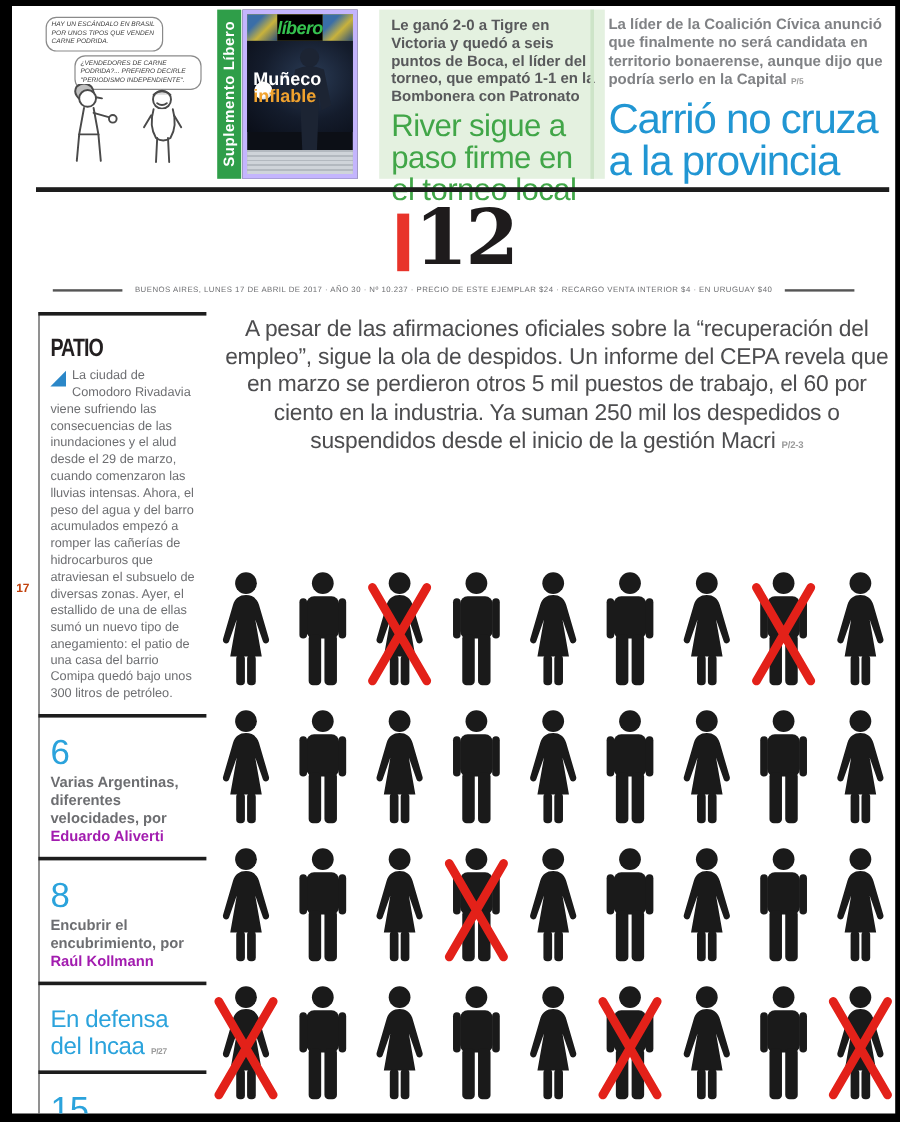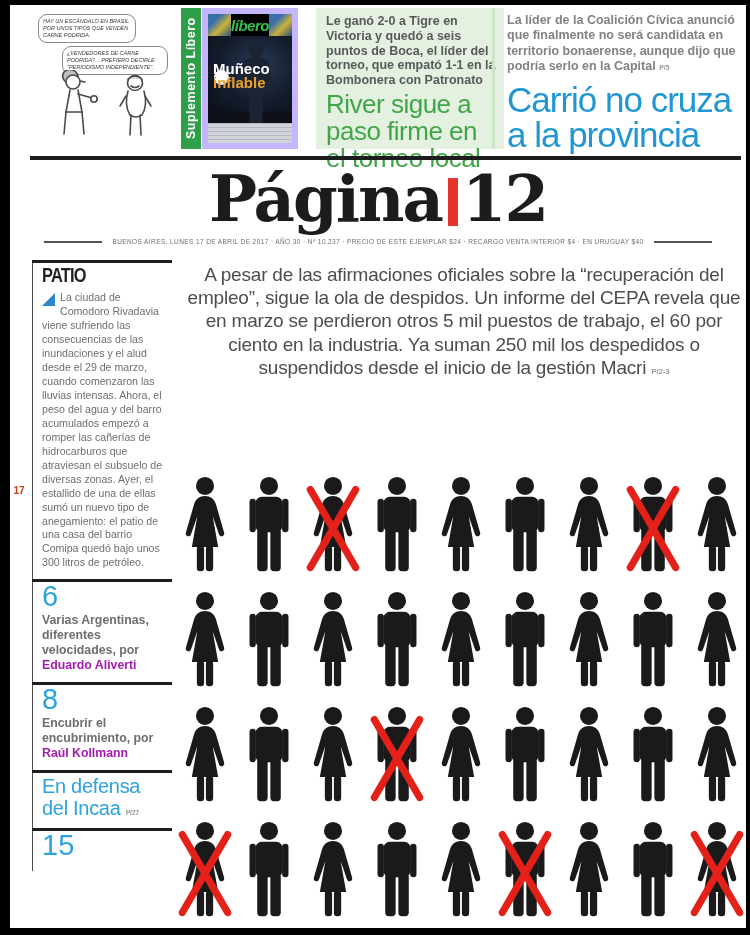--- a/index.html
+++ b/index.html
@@ -16,21 +16,21 @@
   .bubble1 { left:8px; top:6px; width:98px; }
   .bubble2 { left:32px; top:38px; width:106px; }
   .comic-figs { position:absolute; left:0; top:62px; width:150px; height:72px; }
 
   .supp-banner { left:171px; top:3px; width:20px; height:141px; background:#2f9e49; }
   .supp-banner span { position:absolute; left:0; top:0; width:20px; height:141px;
             writing-mode:vertical-rl; transform:rotate(180deg);
             color:#fff; font-weight:bold; font-size:12.5px; letter-spacing:.5px;
             display:flex; align-items:center; justify-content:center; }
 
-  .mini-cover { left:192px; top:3px; width:96px; height:141px; background:#0c0f16; border:6px solid #c4b5fd; }
+  .mini-cover { left:192px; top:3px; width:96px; height:141px; background:#0c0f16; border:4px solid #c4b5fd; }
   .cover-strip { position:absolute; left:0; top:0; width:100%; height:22px; background:#e5d84a; display:flex; }
   .cover-thumb { width:26px; height:22px; background:linear-gradient(135deg,#3a6ea8 30%,#c8b23c 60%,#2c4f7c); }
   .cover-title-box { flex:1; background:#000; display:flex; align-items:center; justify-content:center; }
   .cover-title { color:#35c24f; font-weight:bold; font-style:italic; font-size:15px; letter-spacing:-.5px; }
   .cover-photo { position:absolute; left:0; top:22px; width:100%; height:76px;
        background:radial-gradient(ellipse at 60% 40%, #2a3b55 0%, #141c2c 55%, #0a0e18 100%); }
   .cover-man { position:absolute; right:6px; top:4px; width:60px; height:92px; }
   .ball { position:absolute; left:6px; top:34px; width:15px; height:15px; border-radius:50%;
           background:radial-gradient(circle at 35% 30%, #fff 55%, #9fb0c0); box-shadow:0 0 2px #000; }
   .cover-head { position:absolute; left:5px; bottom:22px; line-height:.95; }
@@ -57,21 +57,21 @@
               font-size:64px; color:#1e1b1c; letter-spacing:-2px; }
   .red-bar { display:inline-block; width:10px; height:48px; background:#e8332a; margin:0 4px 0 6px; transform:translateY(4px); }
   .dateline { left:0; top:233px; width:736px; display:flex; align-items:center; justify-content:center; gap:10px; }
   .dateline .dash { width:58px; height:2px; background:#555; }
   .dateline .txt { font-size:6.5px; color:#6d6e71; letter-spacing:.4px; white-space:nowrap; }
 
   
   .pagenum { left:0; top:480px; width:18px; text-align:center; font-size:10px; font-weight:bold; color:#c2410c; }
   .sidebar { left:22px; top:255px; width:140px; border-left:1px solid #4a4a4a; }
   .sb-rule { height:3px; background:#1d1d1d; margin-left:-1px; }
-  .sb-block { padding:0 2px 9px 9px; }
+  .sb-block { padding:16px 2px 9px 9px; }
   .patio-title { font-size:21px; font-weight:bold; color:#231f20; letter-spacing:-1px;
                  transform:scaleX(.78); transform-origin:left; margin-bottom:4px; }
   .tri-icon { float:left; width:0; height:0; border-bottom:13px solid #2b87c8; border-left:13px solid transparent; margin:2px 5px 0 0; }
   .patio-text { font-size:10.6px; color:#6d6e71; line-height:1.32; }
   .sb-num { font-size:29px; color:#2ba3dc; line-height:1; margin-bottom:2px; }
   .sb-text { font-size:12.3px; font-weight:bold; color:#6d6e71; line-height:1.22; }
   .sb-author { color:#a21caf; }
   .incaa-headline { font-size:20px; color:#2ba3dc; line-height:1.06; margin-top:3px; letter-spacing:-.3px; }
 
   
@@ -151,21 +151,20 @@
   <div class="abs green-divider"></div>
 
   <div class="abs carrio-panel">
     <div class="carrio-lead"><span>La líder de la Coalición Cívica anunció que finalmente no será candidata en territorio bonaerense, aunque dijo que podría serlo en la Capital</span> <span class="carrio-ref">P/5</span></div>
     <div class="carrio-headline">Carrió no cruza a la provincia</div>
   </div>
 
   <div class="abs rule-top"></div>
 
   <div class="abs masthead">
-    <span>Página</span>
       <span class="red-bar"></span>
       <span>12</span>
   </div>
   <div class="abs dateline">
     <div class="dash"></div>
     <div class="txt">BUENOS AIRES, LUNES 17 DE ABRIL DE 2017 · AÑO 30 · Nº 10.237 · PRECIO DE ESTE EJEMPLAR $24 · RECARGO VENTA INTERIOR $4 · EN URUGUAY $40</div>
     <div class="dash"></div>
   </div>
 
   <div class="abs pagenum">17</div>

